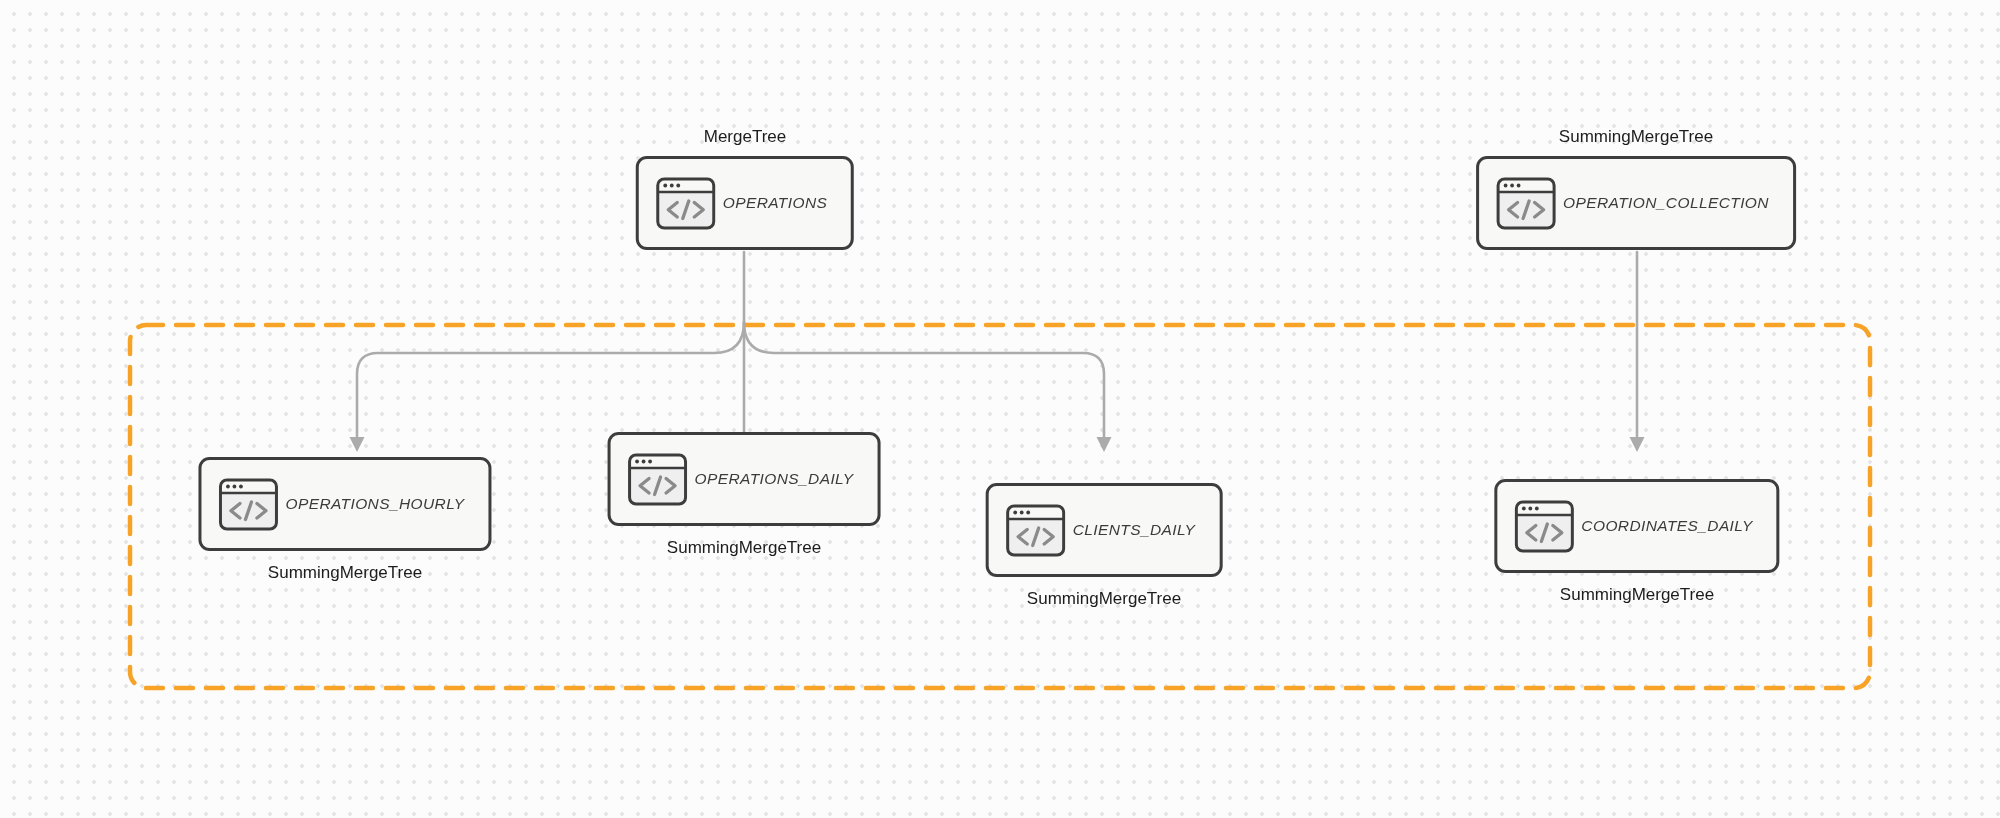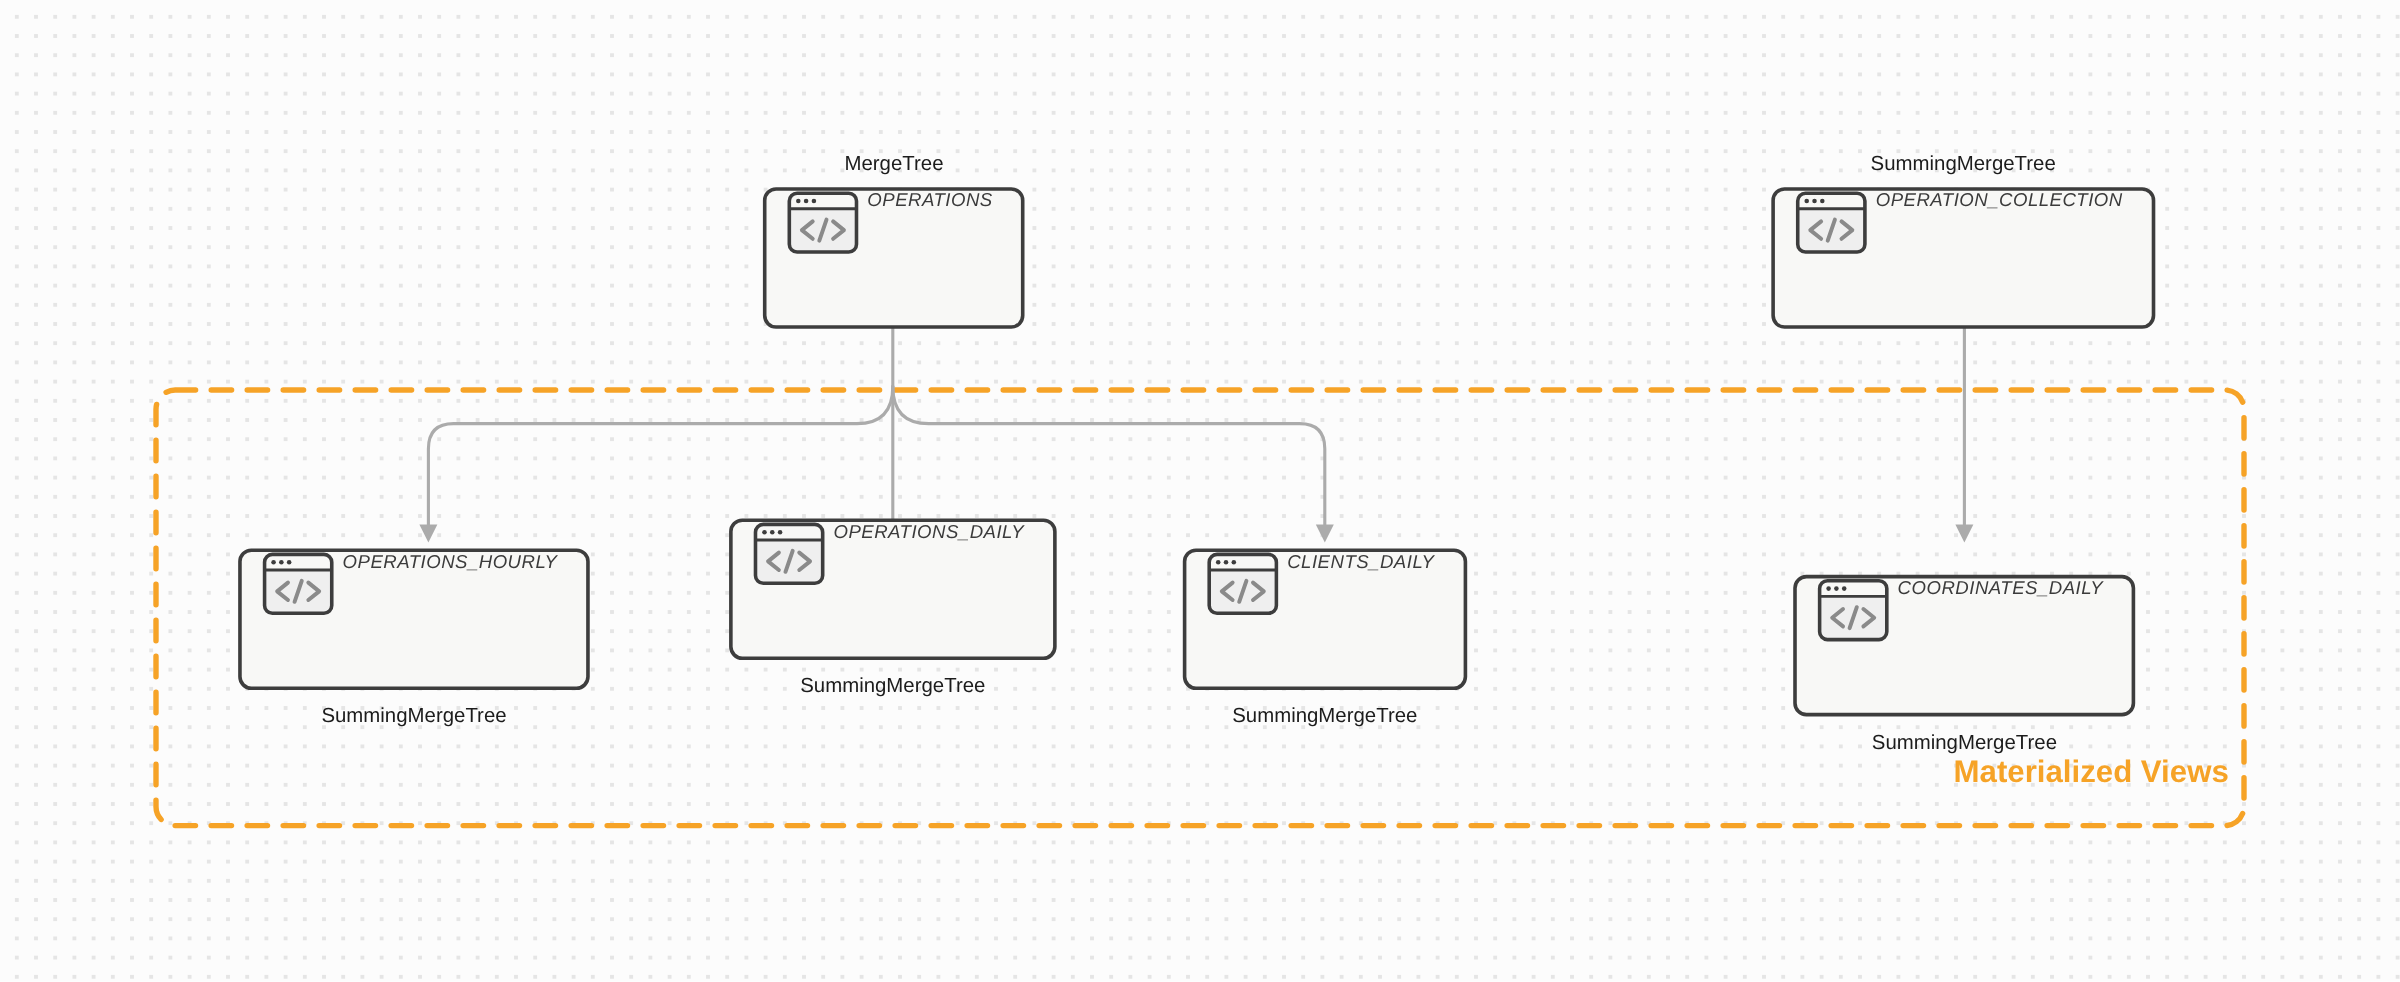--- a/index.html
+++ b/index.html
@@ -41,22 +41,23 @@
     stroke-width:2.6;
     stroke-linecap:round;
   }
   .edge-head{fill:var(--arrow);}
   .node-group{
     position:absolute;
     transform:translateX(-50%);
   }
   .node-box{
     display:inline-flex;
+    align-items:center;
     gap:7px;
-    height:118px;
+    height:94px;
     padding:0 24px 0 17px;
     background:var(--node-fill);
     border:3px solid var(--node-border);
     border-radius:11px;
     box-sizing:border-box;
     white-space:nowrap;
   }
   .node-title{
     font-style:italic;
     font-size:15.5px;
@@ -171,21 +172,21 @@
         <circle cx="22.5" cy="8.5" r="1.9" fill="var(--node-border)"></circle>
         <path d="M21.5 25.5 L12.5 32.8 L21.5 40" fill="none" stroke="var(--icon-glyph)" stroke-width="3.3" stroke-linecap="round" stroke-linejoin="round"></path>
         <path d="M33 24 L27 41.5" fill="none" stroke="var(--icon-glyph)" stroke-width="3.3" stroke-linecap="round"></path>
         <path d="M38.5 25.5 L47.5 32.8 L38.5 40" fill="none" stroke="var(--icon-glyph)" stroke-width="3.3" stroke-linecap="round" stroke-linejoin="round"></path>
       </svg>
       <div class="node-title">OPERATIONS_DAILY</div>
     </div>
     <div class="engine-label engine-below">SummingMergeTree</div>
   </div>
 
-  <div class="node-group" style="left:1104px; top:457px;">
+  <div class="node-group" style="left:1104px; top:483px;">
     <div class="node-box">
       <svg class="win-icon" width="60" height="53" viewBox="0 0 60 53">
         <path d="M2 15 H58 V44 Q58 51 51 51 H9 Q2 51 2 44 Z" fill="var(--icon-fill)"></path>
         <rect x="2" y="2" width="56" height="49" rx="6.5" fill="none" stroke="var(--node-border)" stroke-width="3"></rect>
         <line x1="2.5" y1="15" x2="57.5" y2="15" stroke="var(--node-border)" stroke-width="2.4"></line>
         <circle cx="9.5" cy="8.5" r="1.9" fill="var(--node-border)"></circle>
         <circle cx="16" cy="8.5" r="1.9" fill="var(--node-border)"></circle>
         <circle cx="22.5" cy="8.5" r="1.9" fill="var(--node-border)"></circle>
         <path d="M21.5 25.5 L12.5 32.8 L21.5 40" fill="none" stroke="var(--icon-glyph)" stroke-width="3.3" stroke-linecap="round" stroke-linejoin="round"></path>
         <path d="M33 24 L27 41.5" fill="none" stroke="var(--icon-glyph)" stroke-width="3.3" stroke-linecap="round"></path>
@@ -207,15 +208,14 @@
         <circle cx="22.5" cy="8.5" r="1.9" fill="var(--node-border)"></circle>
         <path d="M21.5 25.5 L12.5 32.8 L21.5 40" fill="none" stroke="var(--icon-glyph)" stroke-width="3.3" stroke-linecap="round" stroke-linejoin="round"></path>
         <path d="M33 24 L27 41.5" fill="none" stroke="var(--icon-glyph)" stroke-width="3.3" stroke-linecap="round"></path>
         <path d="M38.5 25.5 L47.5 32.8 L38.5 40" fill="none" stroke="var(--icon-glyph)" stroke-width="3.3" stroke-linecap="round" stroke-linejoin="round"></path>
       </svg>
       <div class="node-title">COORDINATES_DAILY</div>
     </div>
     <div class="engine-label engine-below">SummingMergeTree</div>
   </div>
 
-  <div class="group-label">Materialized Views</div>
 
 </div>
 
 </body></html>

